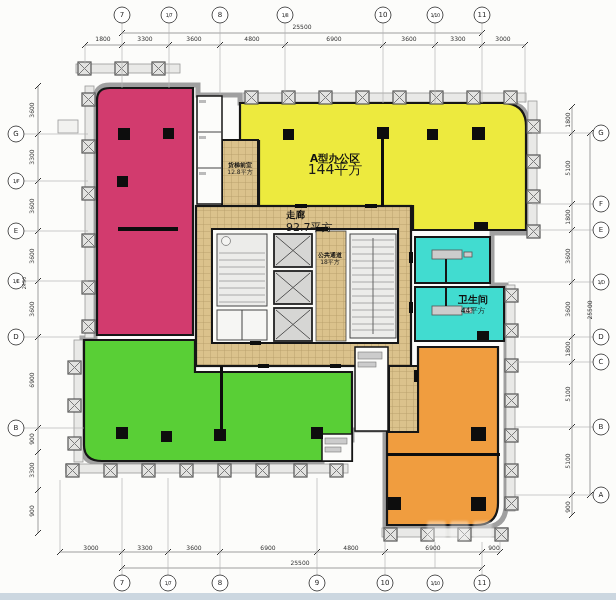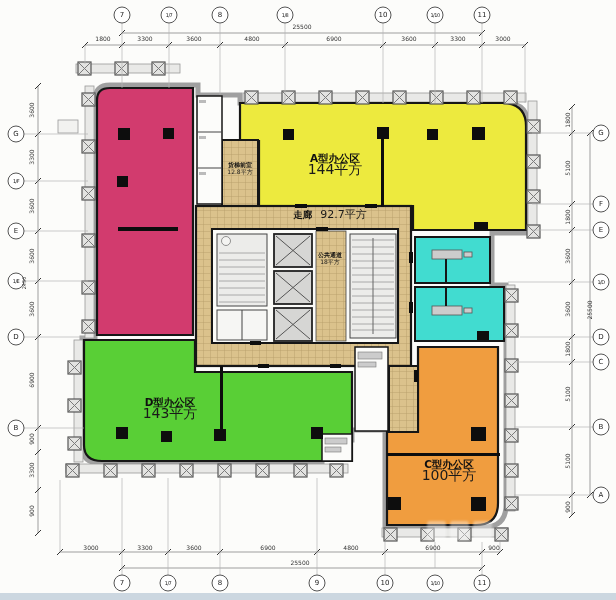--- a/index.html
+++ b/index.html
@@ -11,21 +11,21 @@
        transform:translate(-50%,-50%);z-index:3;}
   .axc.sm{font-size:5px;letter-spacing:-.5px;}
   .dim{position:absolute;font-size:6px;color:#333;transform:translate(-50%,0);white-space:nowrap;z-index:3;}
   .dimv{position:absolute;font-size:6px;color:#333;transform:translate(-50%,-50%) rotate(-90deg);
         white-space:nowrap;z-index:3;}
   .zl{position:absolute;text-align:center;z-index:3;}
   .zn{font-weight:bold;font-size:10.5px;color:#101010;line-height:12px;}
   .za{font-size:14px;color:#1a1a1a;line-height:10px;}
   .zl.tiny .zn{font-size:6px;line-height:7px;font-weight:bold;}
   .zl.tiny .za{font-size:6px;line-height:7px;}
-  .zl.row{display:flex;justify-content:center;align-items:baseline;gap:8px;}
+  .zl.row{display:flex;align-items:baseline;gap:2px;flex-direction:column;}
   .wm{position:absolute;width:19px;height:19px;background:#fff;opacity:.38;border-radius:3px;
       filter:blur(1px);z-index:4;}
   #bottomstrip{position:absolute;left:0;top:593px;width:616px;height:7px;background:#ccd7e0;z-index:5;}
 </style>
 </head>
 <body>
 
 <div id="canvas">
 
 <svg width="616" height="600" viewBox="0 0 616 600">
@@ -259,39 +259,35 @@
     <path d="M60,552V480M122,576V478M168,576V478M220,576V478M317,576V478M385,576V542M435,568V542M482,576V542M500,552V542"></path>
     <path d="M24,134H88M24,181H88M24,231H88M24,281H88M24,337H84M24,428H84"></path>
     <path d="M594,133H532M594,204H532M594,230H532M594,282H508M594,337H520M594,362H514M594,427H514M594,495H514"></path>
   </g>
 </svg>
 
 <div class="zl" style="left:290px;top:152px;width:90px">
   <div class="zn">A型办公区</div>
   <div class="za">144平方</div>
 </div>
-<div class="zl" style="left:125px;top:396px;width:90px">
-  <div class="zn">D型办公区</div>
-  <div class="za">143平方</div>
-</div>
-<div class="zl" style="left:404px;top:458px;width:90px">
-  <div class="zn">C型办公区</div>
-  <div class="za">100平方</div>
-</div>
 <div class="zl row" style="left:286px;top:209px;width:88px">
   <span class="zn" style="font-size:9.5px">走廊</span>
   <span class="za" style="font-size:11px">92.7平方</span>
 </div>
 <div class="zl tiny" style="left:310px;top:251px;width:40px">
   <div class="zn">公共通道</div>
   <div class="za">18平方</div>
 </div>
 <div class="zl tiny" style="left:219px;top:161px;width:42px">
   <div class="zn">货梯前室</div>
   <div class="za">12.8平方</div>
+</div>
+<div class="zl" style="left:433px;top:294px;width:80px">
+  <div class="zn" style="font-size:10px">卫生间</div>
+  <div class="za" style="font-size:7.5px">44平方</div>
 </div>
 
 <span class="axc" style="left:122px;top:15px">7</span>
 <span class="axc sm" style="left:169px;top:15px">1/7</span>
 <span class="axc" style="left:220px;top:15px">8</span>
 <span class="axc sm" style="left:285px;top:15px">1/8</span>
 <span class="axc" style="left:383px;top:15px">10</span>
 <span class="axc sm" style="left:435px;top:15px">1/10</span>
 <span class="axc" style="left:482px;top:15px">11</span>
 

